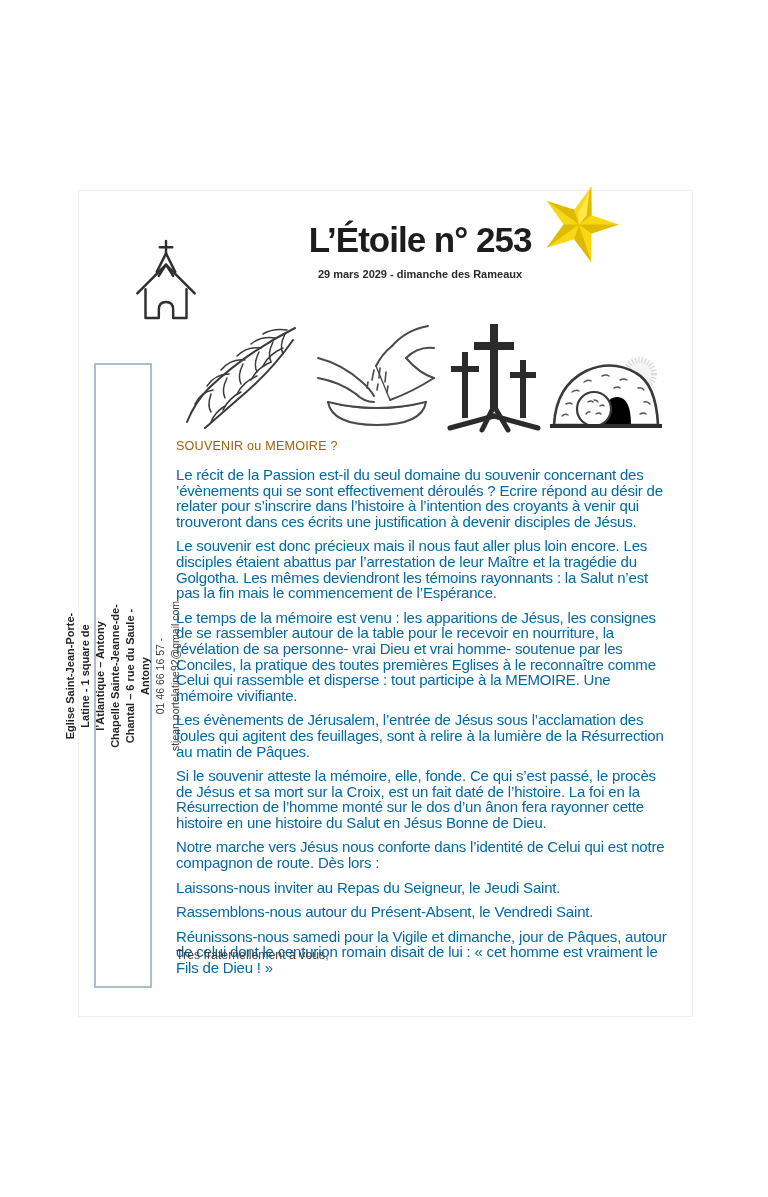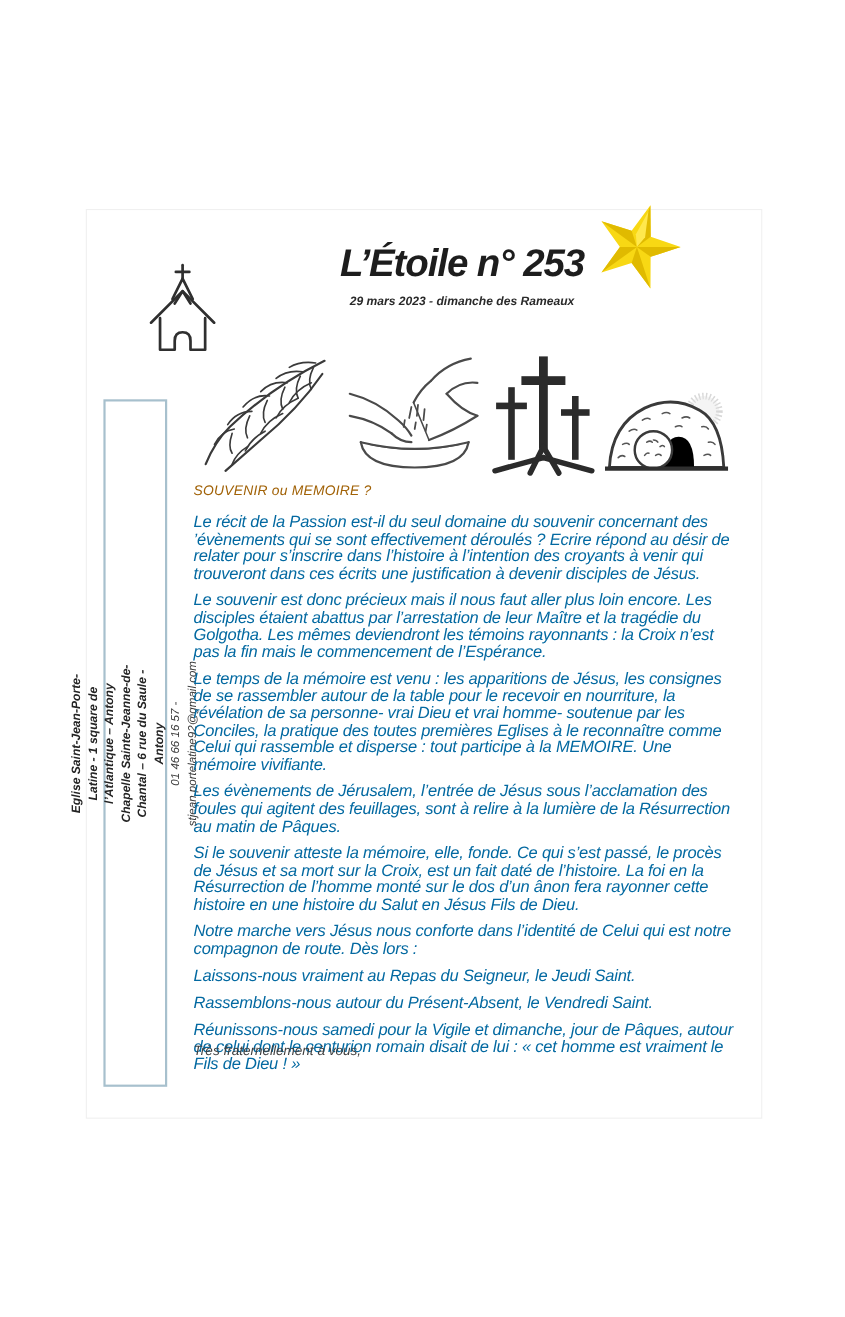--- a/index.html
+++ b/index.html
@@ -1,17 +1,17 @@
 <!DOCTYPE html>
 <html><head>
 <meta charset="utf-8">
 <style>
   html,body{margin:0;padding:0;background:#ffffff;}
   body{font-family:"Liberation Sans",sans-serif;color:#3f3f3f;}
-  .page{position:relative;width:768px;height:1197px;background:#fff;overflow:hidden;font-style:italic;}
+  .page{position:relative;width:768px;height:1197px;background:#fff;overflow:hidden;}
   .doc-edge{position:absolute;left:78px;top:190px;width:613px;height:825px;border:1px solid #f0f0f0;}
 
   
   .header{position:absolute;left:170px;top:220px;width:500px;text-align:center;}
   .title{font-size:35px;font-weight:bold;color:#1d1d1d;letter-spacing:-1px;margin:0 0 7px 0;}
   .subtitle{font-size:11px;font-weight:bold;color:#2a2a2a;line-height:14px;margin:0;}
   .church{position:absolute;left:131px;top:238px;}
   .star{position:absolute;left:534px;top:182px;}
 
   
@@ -64,21 +64,21 @@
         <polygon points="50,48 76.5,84.4 50,65.5" fill="#e0ba00"></polygon>
         <polygon points="50,48 23.5,84.4 33.4,53.4" fill="#e0ba00"></polygon>
         <polygon points="50,48 7.2,34.1 39.7,33.8" fill="#e0ba00"></polygon>
         <polygon points="50,10 55,36 50,48 45,36" fill="#ffe84d"></polygon>
       </g>
     </svg>
   </div>
 
   <div class="header">
     <div class="title">L’Étoile n° 253</div>
-    <p class="subtitle">29 mars 2023 - dimanche des Rameaux</p>
+    <p class="subtitle">29 mars 2029 - dimanche des Rameaux</p>
   </div>
 
   <div class="illus-row">
 
     <div>
       <svg width="135" height="114" viewBox="0 0 135 114" fill="none" stroke="#3a3a3a" stroke-width="2" stroke-linecap="round">
         <path d="M120 8 Q72 32 34 68 Q20 82 12 102"></path>
         <path d="M118 20 Q96 52 62 80 Q46 94 30 108"></path>
         <g stroke-width="1.5">
           <path d="M112 10 Q98 8 88 14"></path>
@@ -178,26 +178,26 @@
     <div class="sidebar-rot">
       <p class="sb-bold">Eglise Saint-Jean-Porte-Latine - 1 square de l’Atlantique – Antony</p>
       <p class="sb-bold">Chapelle Sainte-Jeanne-de-Chantal – 6 rue du Saule - Antony</p>
       <p class="sb-reg">01 46 66 16 57 -  stjean.portelatine92@gmail.com</p>
     </div>
   </div>
 
   <div class="article">
     <h2>SOUVENIR ou MEMOIRE ?</h2>
     <p>Le récit de la Passion est-il du seul domaine du souvenir concernant des ’évènements qui se sont effectivement déroulés ? Ecrire répond au désir de relater pour s’inscrire dans l’histoire à l’intention des croyants à venir qui trouveront dans ces écrits une justification à devenir disciples de Jésus.</p>
-    <p>Le souvenir est donc précieux mais il nous faut aller plus loin encore. Les disciples étaient abattus par l’arrestation de leur Maître et la tragédie du Golgotha. Les mêmes deviendront les témoins rayonnants : la Croix n’est pas la fin mais le commencement de l’Espérance.</p>
+    <p>Le souvenir est donc précieux mais il nous faut aller plus loin encore. Les disciples étaient abattus par l’arrestation de leur Maître et la tragédie du Golgotha. Les mêmes deviendront les témoins rayonnants : la Salut n’est pas la fin mais le commencement de l’Espérance.</p>
     <p>Le temps de la mémoire est venu : les apparitions de Jésus, les consignes de se rassembler autour de la table pour le recevoir en nourriture, la révélation de sa personne- vrai Dieu et vrai homme- soutenue par les Conciles, la pratique des toutes premières Eglises à le reconnaître comme Celui qui rassemble et disperse : tout participe à la MEMOIRE. Une mémoire vivifiante.</p>
     <p>Les évènements de Jérusalem, l’entrée de Jésus sous l’acclamation des foules qui agitent des feuillages, sont à relire à la lumière de la Résurrection au matin de Pâques.</p>
-    <p>Si le souvenir atteste la mémoire, elle, fonde. Ce qui s’est passé, le procès de Jésus et sa mort sur la Croix, est un fait daté de l’histoire. La foi en la Résurrection de l’homme monté sur le dos d’un ânon fera rayonner cette histoire en une histoire du Salut en Jésus Fils de Dieu.</p>
+    <p>Si le souvenir atteste la mémoire, elle, fonde. Ce qui s’est passé, le procès de Jésus et sa mort sur la Croix, est un fait daté de l’histoire. La foi en la Résurrection de l’homme monté sur le dos d’un ânon fera rayonner cette histoire en une histoire du Salut en Jésus Bonne de Dieu.</p>
     <p>Notre marche vers Jésus nous conforte dans l’identité de Celui qui est notre compagnon de route. Dès lors :</p>
-    <p>Laissons-nous vraiment au Repas du Seigneur, le Jeudi Saint.</p>
+    <p>Laissons-nous inviter au Repas du Seigneur, le Jeudi Saint.</p>
     <p>Rassemblons-nous autour du Présent-Absent, le Vendredi Saint.</p>
     <p>Réunissons-nous samedi pour la Vigile et dimanche, jour de Pâques, autour de celui dont le centurion romain disait de lui : « cet homme est vraiment le Fils de Dieu ! »</p>
   </div>
 
   <div class="closing">
     <p>Très fraternellement à vous,</p>
   </div>
 </div>
 
 </body></html>

